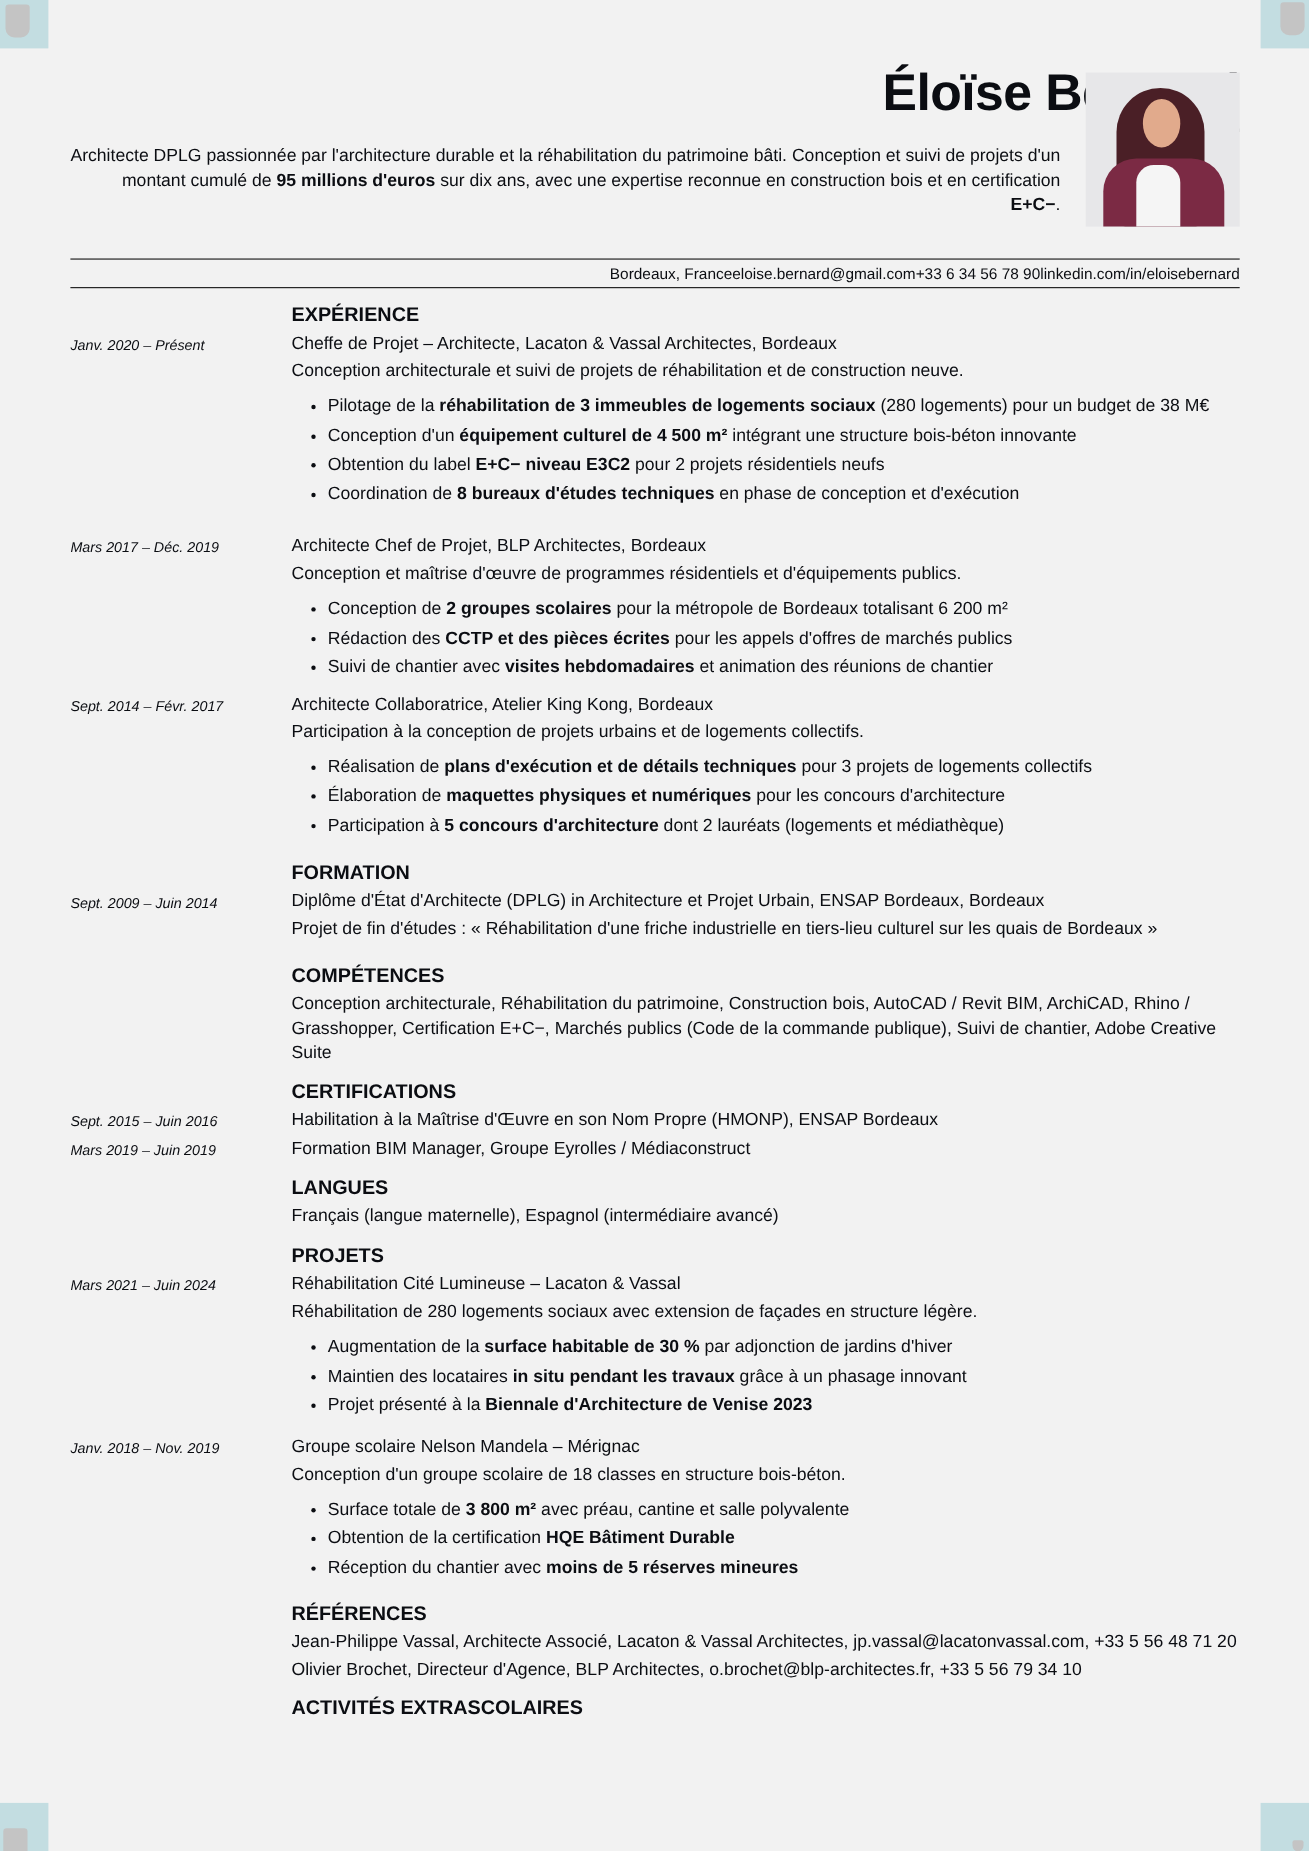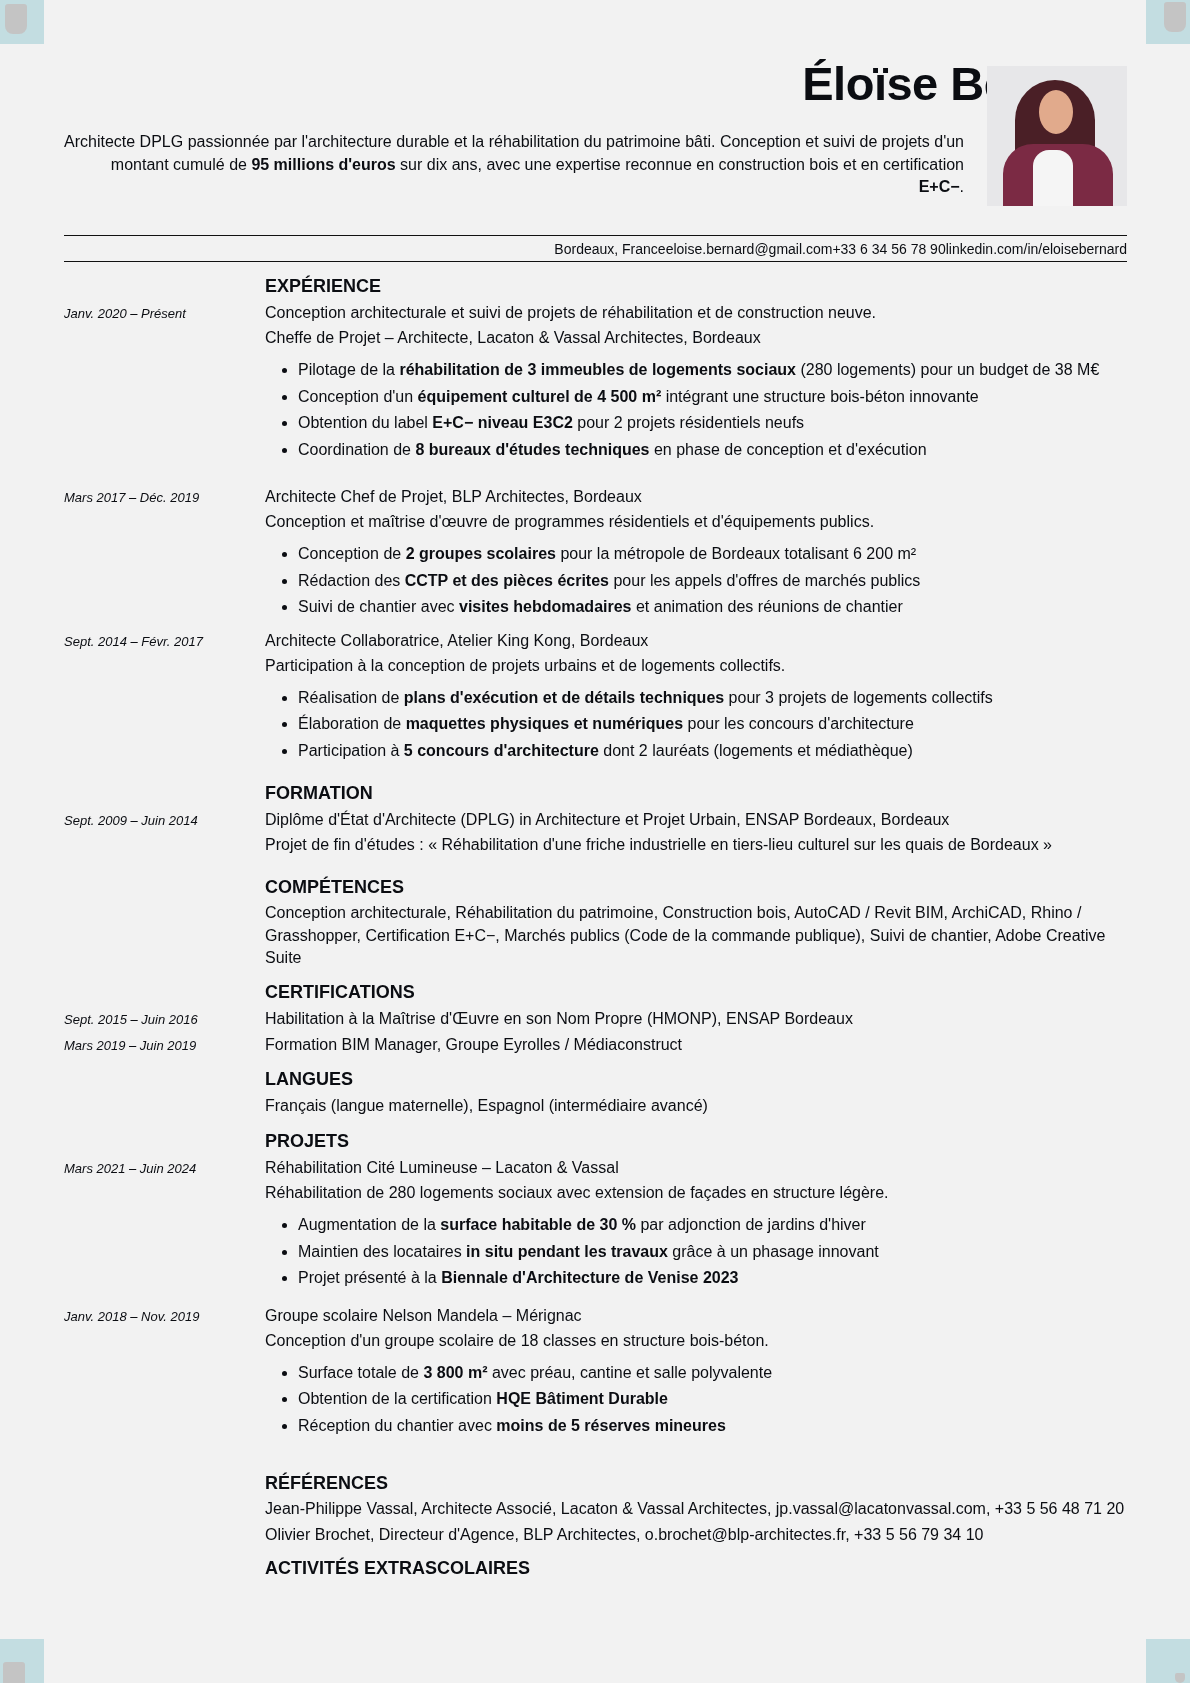--- a/index.html
+++ b/index.html
@@ -74,22 +74,22 @@
     <span>eloise.bernard@gmail.com</span>
     <span>+33 6 34 56 78 90</span>
     <span>linkedin.com/in/eloisebernard</span>
   </div>
 
   <div class="section" style="margin-top:12px">
     <h2 class="sec-title">EXPÉRIENCE</h2>
 
     <div class="entry" style="margin-top:2px">
       <span class="date">Janv. 2020 – Présent</span>
+      <span class="sub">Cheffe de Projet – Architecte, Lacaton &amp; Vassal Architectes, Bordeaux</span>
       <span class="sub">Conception architecturale et suivi de projets de réhabilitation et de construction neuve.</span>
-      <span class="sub">Cheffe de Projet – Architecte, Lacaton &amp; Vassal Architectes, Bordeaux</span>
       <ul>
         <li><span>Pilotage de la </span><b>réhabilitation de 3 immeubles de logements sociaux</b><span> (280 logements) pour un budget de 38 M€</span></li>
         <li><span>Conception d'un </span><b>équipement culturel de 4 500 m²</b><span> intégrant une structure bois-béton innovante</span></li>
         <li><span>Obtention du label </span><b>E+C− niveau E3C2</b><span> pour 2 projets résidentiels neufs</span></li>
         <li><span>Coordination de </span><b>8 bureaux d'études techniques</b><span> en phase de conception et d'exécution</span></li>
       </ul>
     </div>
 
     <div class="entry" style="margin-top:21px">
       <span class="date">Mars 2017 – Déc. 2019</span>
@@ -164,21 +164,21 @@
       <span class="sub">Groupe scolaire Nelson Mandela – Mérignac</span>
       <span class="sub">Conception d'un groupe scolaire de 18 classes en structure bois-béton.</span>
       <ul>
         <li><span>Surface totale de </span><b>3 800 m²</b><span> avec préau, cantine et salle polyvalente</span></li>
         <li><span>Obtention de la certification </span><b>HQE Bâtiment Durable</b><span></span></li>
         <li><span>Réception du chantier avec </span><b>moins de 5 réserves mineures</b><span></span></li>
       </ul>
     </div>
   </div>
 
-  <div class="section" style="margin-top:32px">
+  <div class="section" style="margin-top:16px">
     <h2 class="sec-title">RÉFÉRENCES</h2>
     <div class="p" style="margin-top:3px">Jean-Philippe Vassal, Architecte Associé, Lacaton &amp; Vassal Architectes, jp.vassal@lacatonvassal.com, +33 5 56 48 71 20</div>
     <div class="p" style="margin-top:3px">Olivier Brochet, Directeur d'Agence, BLP Architectes, o.brochet@blp-architectes.fr, +33 5 56 79 34 10</div>
   </div>
 
   <div class="section" style="margin-top:10px">
     <h2 class="sec-title">ACTIVITÉS EXTRASCOLAIRES</h2>
   </div>
 
 </div>

